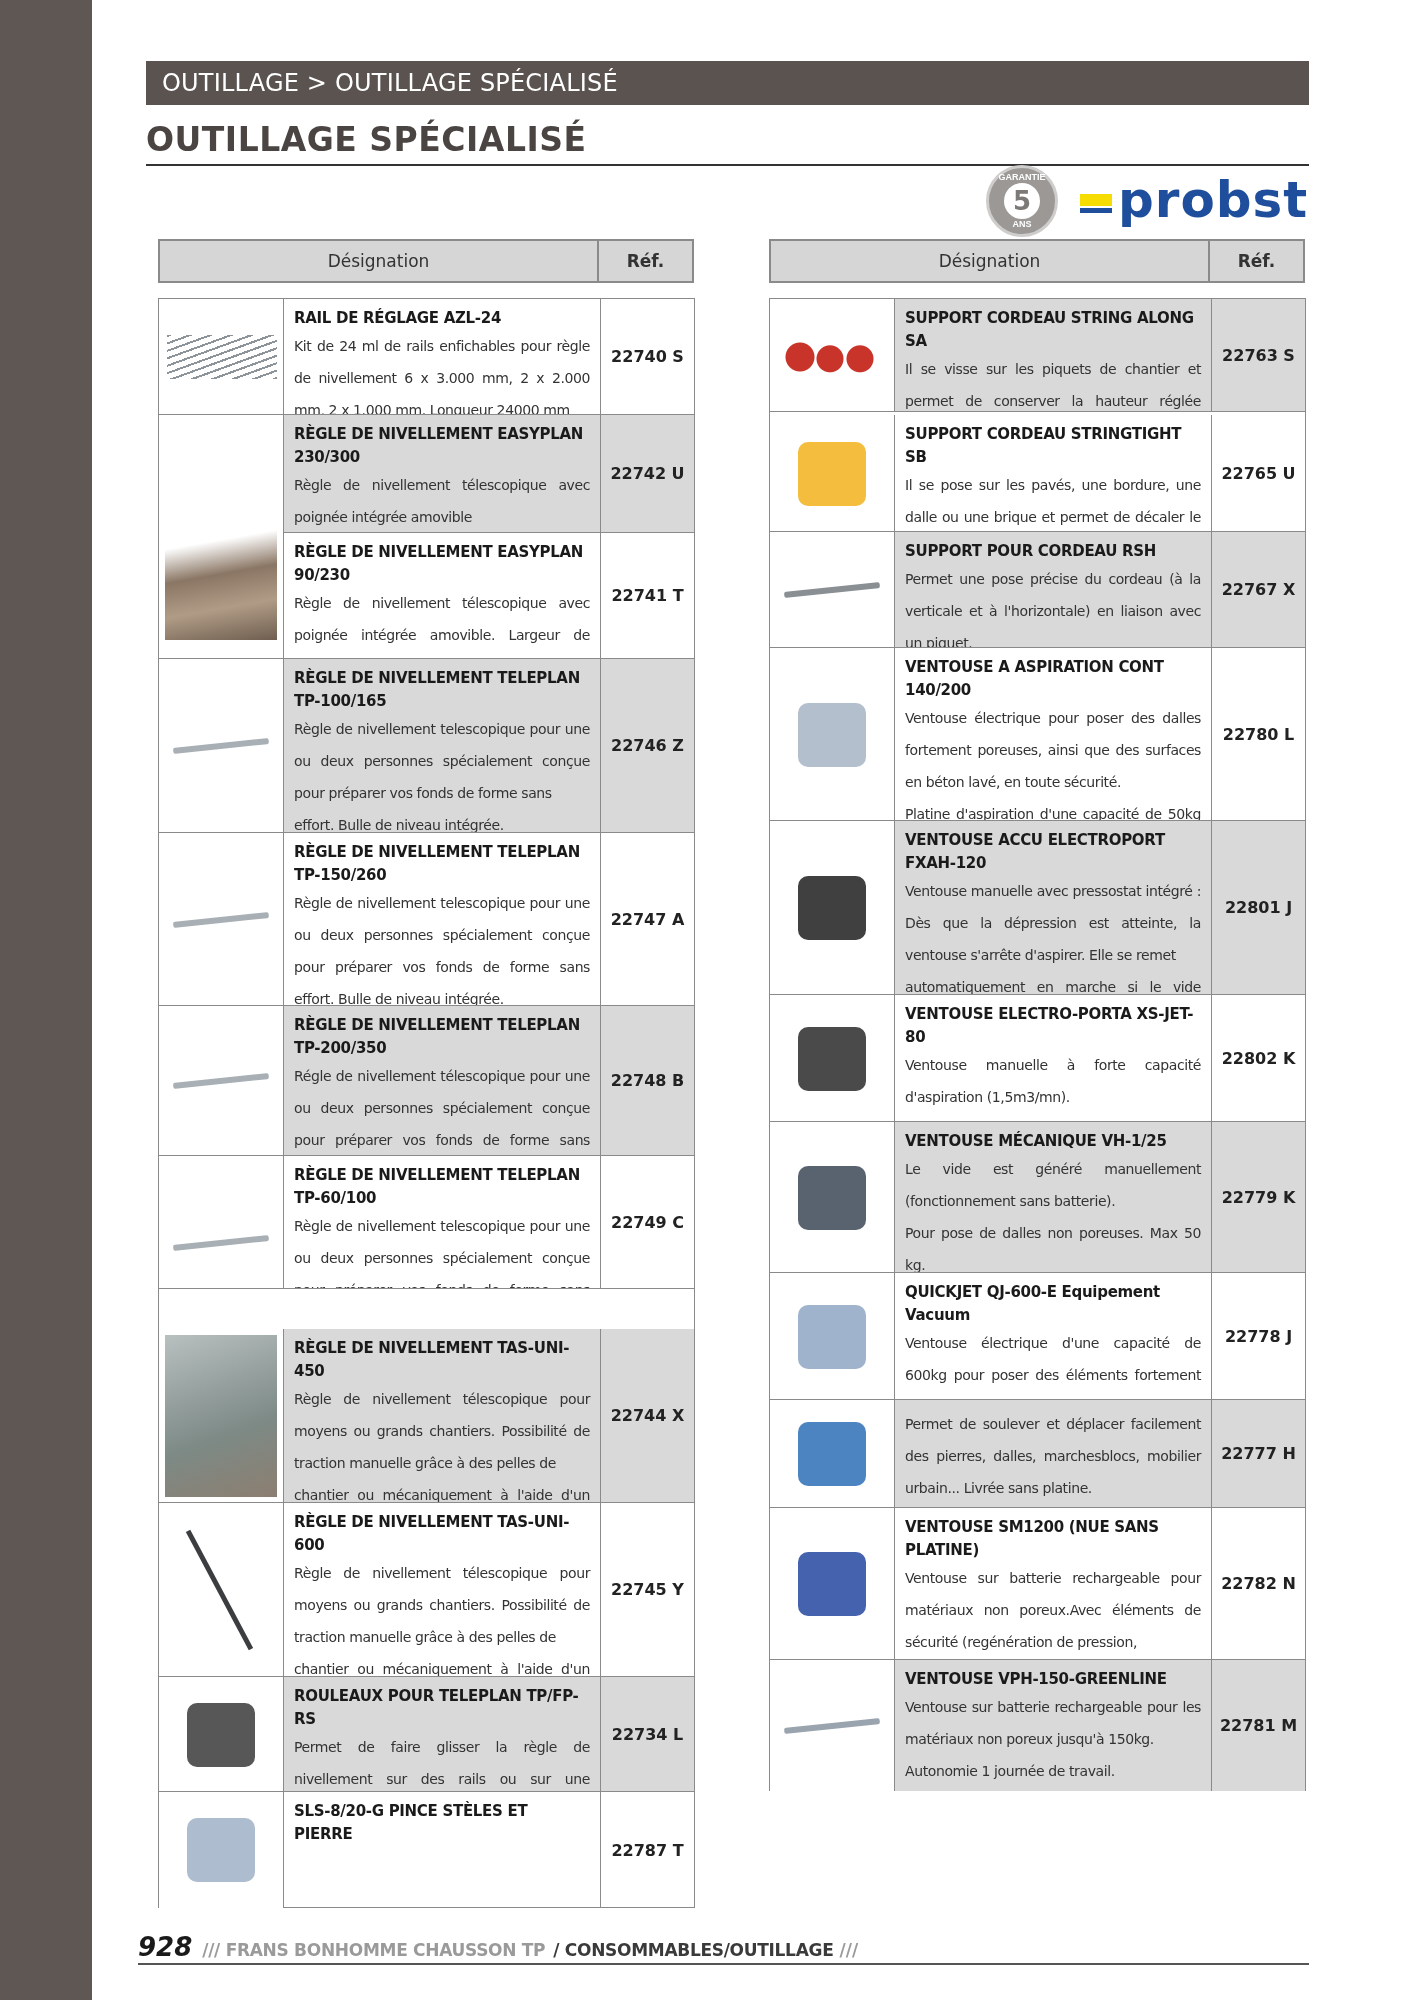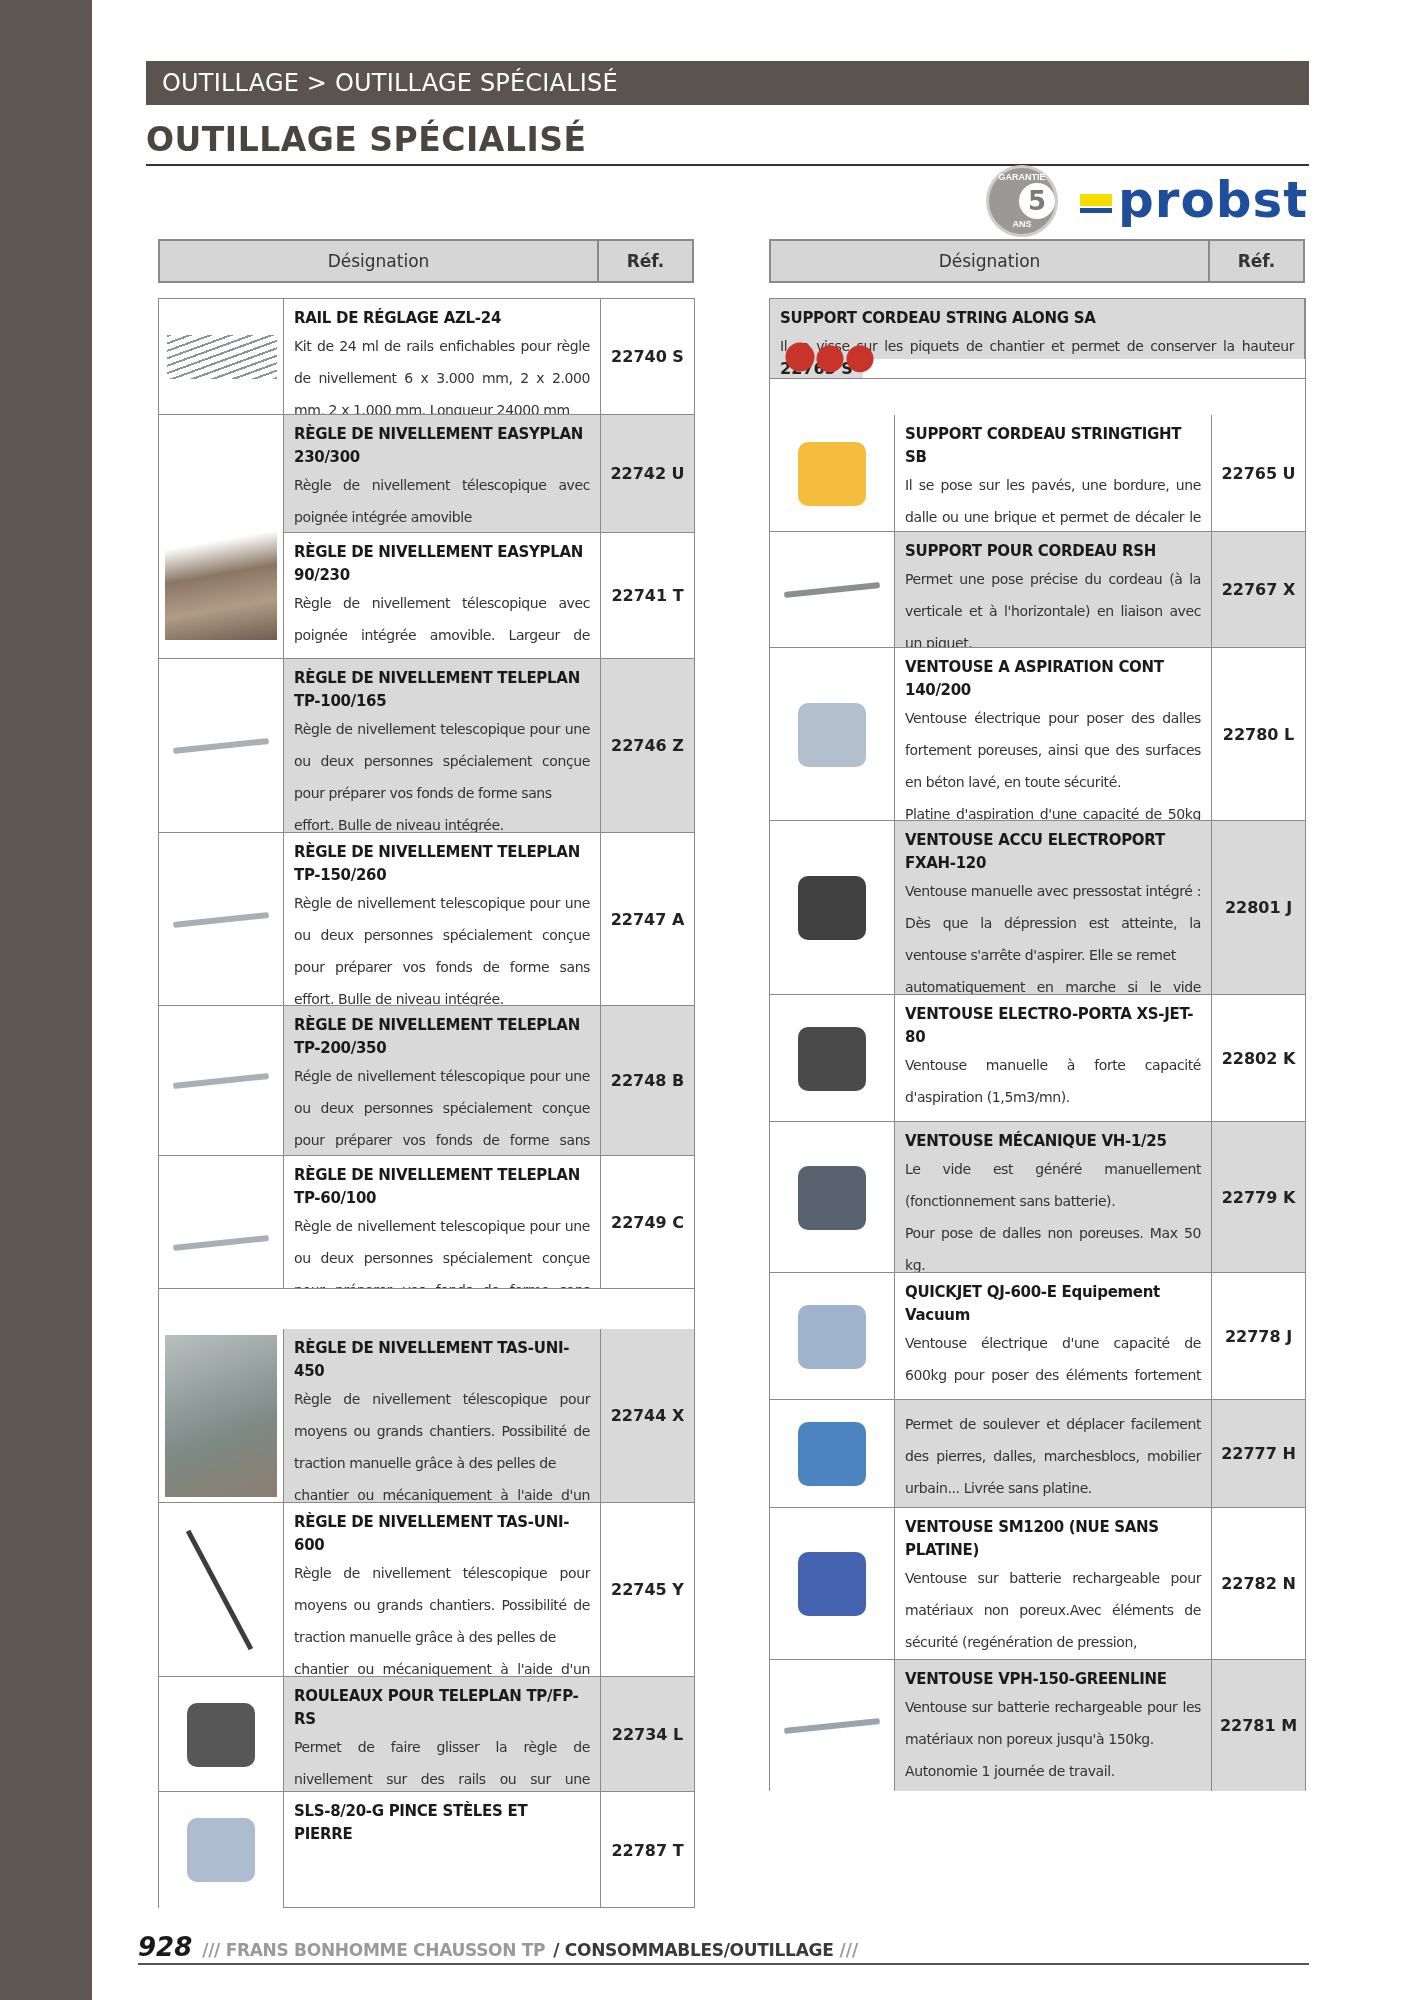--- a/index.html
+++ b/index.html
@@ -6,21 +6,21 @@
   html, body { width: 1415px; height: 2000px; background: #ffffff; overflow: hidden; }
   body { position: relative; font-family: "Liberation Sans", sans-serif; color: #1e1e1e; }
   .stripe { position: absolute; left: 0; top: 0; width: 92px; height: 2000px; background: #5e5753; }
   .crumb { position: absolute; left: 146px; top: 61px; width: 1163px; height: 44px; background: #5a5350;
            color: #ffffff; font-family: "DejaVu Sans", sans-serif; font-size: 24px; line-height: 44px; padding-left: 16px;
            letter-spacing: 0.2px; transform-origin: left; }
   .title { position: absolute; left: 146px; top: 120px; font-family: "DejaVu Sans", sans-serif; font-weight: bold;
            font-size: 33px; color: #4a4542; letter-spacing: 0.5px; }
   .title-line { position: absolute; left: 146px; top: 164px; width: 1163px; height: 2px; background: #333; }
   .badge { position: absolute; left: 986px; top: 165px; width: 72px; height: 72px; border-radius: 50%; background: #9b9896;
-           border: 3px solid #cfcdcc; display: flex; align-items: center; justify-content: flex-end; }
+           border: 3px solid #cfcdcc; display: flex; align-items: center; justify-content: center; }
   .badge .inner { width: 36px; height: 36px; border-radius: 50%; background: #fff; color: #7c7977; font-weight: bold;
            font-size: 26px; display: flex; align-items: center; justify-content: center; font-family: "DejaVu Sans", sans-serif; }
   .badge .top { position: absolute; top: 4px; width: 100%; text-align: center; font-size: 9px; color: #fff; font-weight: bold; }
   .badge .bot { position: absolute; bottom: 5px; width: 100%; text-align: center; font-size: 9px; color: #fff; font-weight: bold; }
   .logo { position: absolute; left: 1080px; top: 170px; height: 60px; display: flex; align-items: center; }
   .logo .mark { display: flex; flex-direction: column; margin-right: 6px; margin-top: 6px; }
   .logo .mark .y { width: 32px; height: 12px; background: #f6dc00; }
   .logo .mark .b { width: 32px; height: 5px; background: #1f4e9c; margin-top: 2px; }
   .logo .word { font-family: "DejaVu Sans", sans-serif; font-weight: bold; font-size: 50px; color: #1f4e9c; letter-spacing: 1px; }
 
@@ -193,21 +193,21 @@
         <div class="img-shape" style="left: 28px; top: 26px; width: 68px; height: 64px; background: rgb(159, 176, 198); border-radius: 10px; opacity: 0.85;"></div>
       </div>
       <div class="cell-desc">
         <div class="pname">SLS-8/20-G PINCE  STÈLES ET PIERRE</div>
       </div>
       <div class="cell-ref" style="width: 93px;">22787 T</div>
     </div>
   </div>
 
 <div class="tbl" id="right-tbl" style="left:769px;top:298px;width:537px;height:1493px;">
-    <div class="row shaded" style="top: 0px; height: 80px; flex-direction: column;">
+    <div class="row shaded" style="top: 0px; height: 113px;">
       <div class="cell-img" style="width: 125px;">
         <div class="img-shape" style="left: 10px; top: 40px; width: 100px; height: 36px; background: radial-gradient(circle at 20% 50%, rgb(200, 52, 42) 14px, transparent 15px), radial-gradient(circle at 50% 55%, rgb(200, 52, 42) 13px, transparent 14px), radial-gradient(circle at 80% 55%, rgb(200, 52, 42) 13px, transparent 14px);"></div>
       </div>
       <div class="cell-desc">
         <div class="pname">SUPPORT CORDEAU STRING ALONG SA</div>
         <div class="pdesc">Il se visse sur les piquets de chantier et permet de conserver la hauteur réglée même en enlevant le cordeau. Diamètre intérieur 25 mm</div>
       </div>
       <div class="cell-ref" style="width: 93px;">22763 S</div>
     </div>
     <div class="row" style="top: 116px; height: 117px;">

